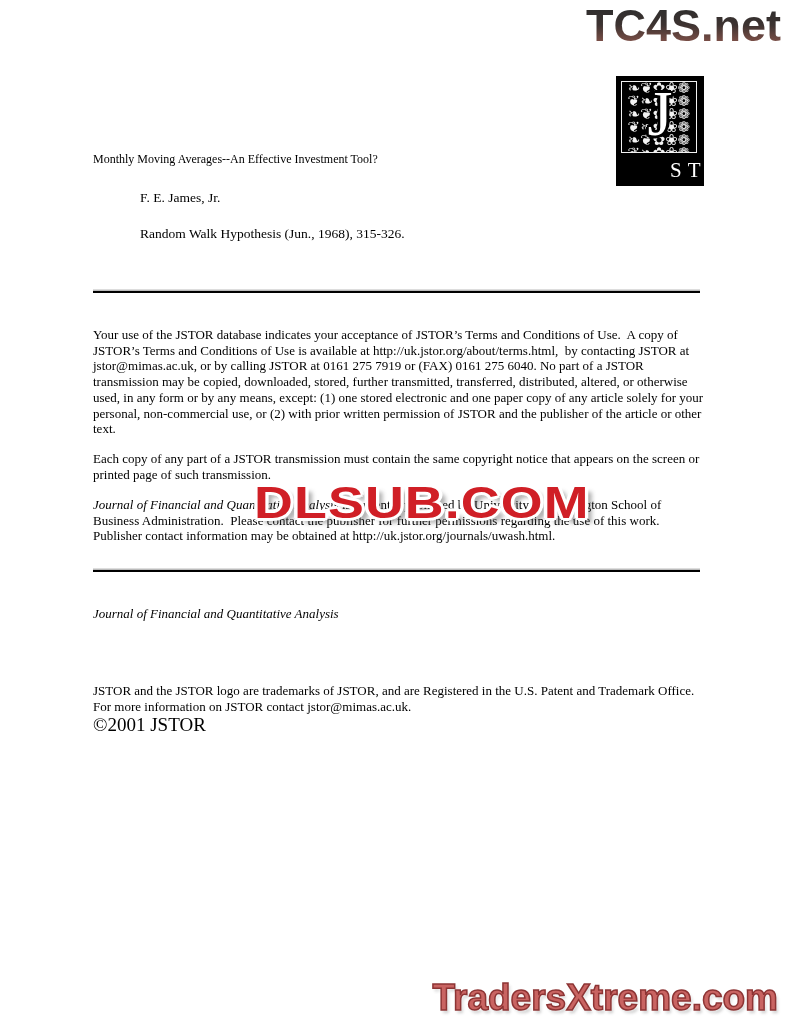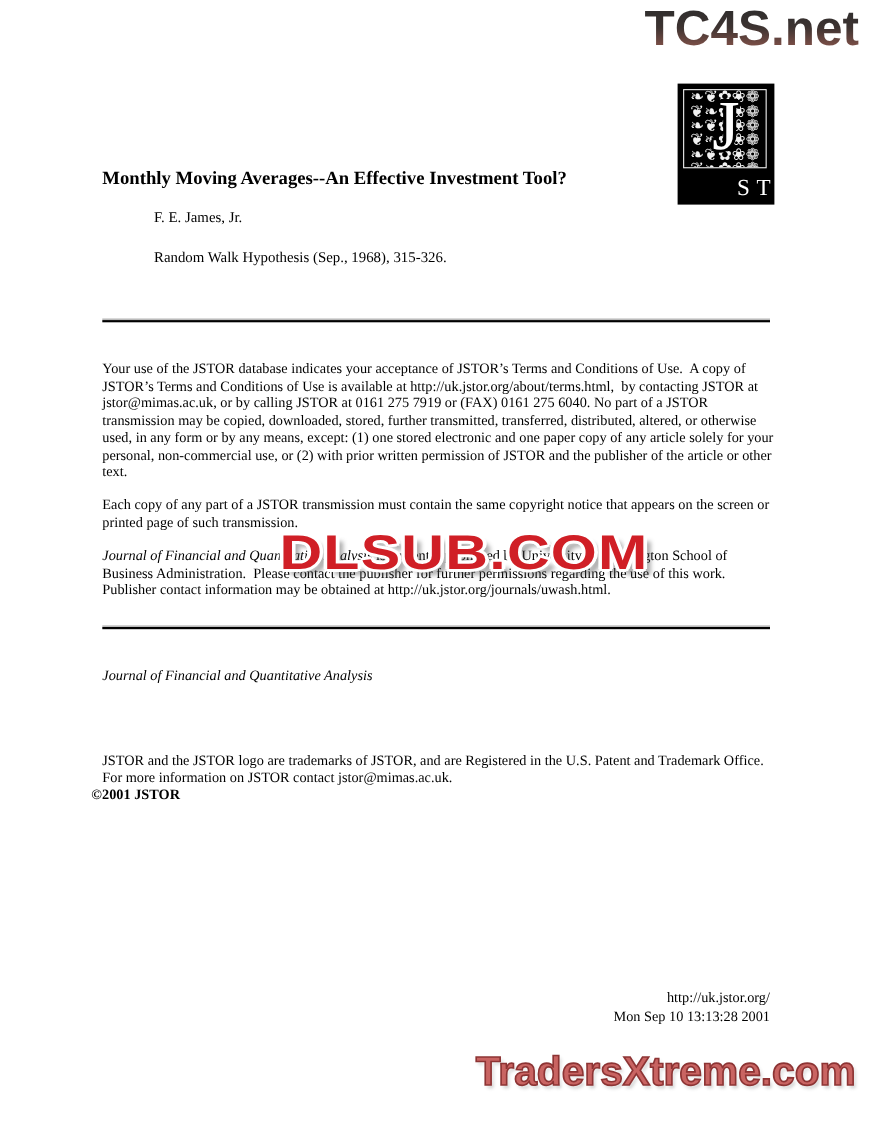--- a/index.html
+++ b/index.html
@@ -29,54 +29,54 @@
     position:absolute; left:0; right:0; top:0; text-align:center;
     font-family:"Liberation Serif", serif; font-size:64px; line-height:76px; color:#fff;
     text-shadow:3px 0 0 #000,-3px 0 0 #000,0 3px 0 #000,0 -3px 0 #000,
                 2px 2px 0 #000,-2px -2px 0 #000,2px -2px 0 #000,-2px 2px 0 #000;
   }
   .logo-stor {
     position:absolute; left:0; right:0; bottom:3px; text-align:right; color:#fff;
     font-family:"Liberation Serif", serif; font-size:21px; letter-spacing:6px; text-indent:6px;padding-left:48px;
   }
 
-  .title  { position:absolute; left:93px; top:152px; font-size:17px; font-weight:bold; }
+  .title  { position:absolute; left:93px; top:152px; font-size:12px; font-weight:normal; }
   .author { position:absolute; left:140px; top:190px; font-size:13.5px; }
   .citation { position:absolute; left:140px; top:226px; font-size:13.5px; line-height:16.5px; }
 
   .rule { position:absolute; left:93px; width:607px; height:0;
           border-top:2.5px solid #000; box-shadow:0 -1.5px 0 #bbb; }
   .rule1 { top:291px; } .rule2 { top:570px; }
 
   .para { position:absolute; left:93px; width:614px; font-size:13px; line-height:15.7px; white-space:pre-wrap; }
   .p1 { top:327px; }
   .p2 { top:451px; }
   .p3 { top:497px; }
 
   .pub { position:absolute; left:93px; top:606px; font-size:13px; line-height:16px; }
   .trademark { top:683px; }
-  .copy2001 { position:absolute; left:83px; top:714px; font-size:13px;font-weight:bold; }
+  .copy2001 { position:absolute; left:93px; top:714px; font-size:19px; }
 
   .footer { position:absolute; right:91px; top:899px; text-align:right; font-size:13px; line-height:16.5px; }
 
   
   .wm-dlsub {
     position:absolute; left:254px; top:481px;
     font-family:"Liberation Sans", sans-serif; font-weight:900;
     font-size:48px; line-height:48px; letter-spacing:1px; color:#d01f26;
     transform:scale(1.12,0.92); transform-origin:left top;
     text-shadow:
       -3px 0 0 #fff, 3px 0 0 #fff, 0 -3px 0 #fff, 0 3px 0 #fff,
       -2px -2px 0 #fff, 2px -2px 0 #fff, -2px 2px 0 #fff, 2px 2px 0 #fff,
       6px 6px 4px rgba(80,80,80,.45);
   }
 
   
   .wm-bottom {
-    position:absolute; right:13px; top:954px;
+    position:absolute; right:13px; top:978px;
     font-family:"Liberation Sans", sans-serif; font-weight:bold; font-size:37px; line-height:40px;
     color:#c96462; -webkit-text-stroke:1.5px #8d3434;
     text-shadow:0 0 4px #fff, 0 0 7px #fff, 2px 3px 3px rgba(60,60,60,.3);
   }
 
   i { font-style:italic; }
 </style>
 </head>
 <body>
 
@@ -88,21 +88,21 @@
     <div class="logo-pattern">❧❦✿❀❁❦❧✿❀❁❧❦✿❀❁❦❧✿❀❁❧❦✿❀❁❦❧✿❀❁❧❦✿❀❁❦❧✿❀</div>
     <div class="logo-j">J</div>
     <div class="logo-stor">STOR</div>
   </div>
 
   <div class="title">Monthly Moving Averages--An Effective Investment Tool?</div>
 
   <div class="author">F. E. James, Jr.</div>
 
   <div class="citation">
-    <div>Random Walk Hypothesis (Sep., 1968), 315-326.</div>
+    <div>Random Walk Hypothesis (Jun., 1968), 315-326.</div>
   </div>
 
   <div class="rule rule1"></div>
 
   <div class="para p1">Your use of the JSTOR database indicates your acceptance of JSTOR’s Terms and Conditions of Use.  A copy of JSTOR’s Terms and Conditions of Use is available at http://uk.jstor.org/about/terms.html,  by contacting JSTOR at jstor@mimas.ac.uk, or by calling JSTOR at 0161 275 7919 or (FAX) 0161 275 6040. No part of a JSTOR transmission may be copied, downloaded, stored, further transmitted, transferred, distributed, altered, or otherwise used, in any form or by any means, except: (1) one stored electronic and one paper copy of any article solely for your personal, non-commercial use, or (2) with prior written permission of JSTOR and the publisher of the article or other text.</div>
 
   <div class="para p3"><i>Journal of Financial and Quantitative Analysis</i><span> is currently published by University of Washington School of Business Administration.  Please contact the publisher for further permissions regarding the use of this work. Publisher contact information may be obtained at http://uk.jstor.org/journals/uwash.html.</span></div>
 
   <div class="para p2">Each copy of any part of a JSTOR transmission must contain the same copyright notice that appears on the screen or printed page of such transmission.</div>
 
@@ -111,20 +111,16 @@
   <div class="rule rule2"></div>
 
   <div class="pub">
     <div><i>Journal of Financial and Quantitative Analysis</i></div>
   </div>
 
   <div class="para pub trademark">JSTOR and the JSTOR logo are trademarks of JSTOR, and are Registered in the U.S. Patent and Trademark Office. For more information on JSTOR contact jstor@mimas.ac.uk.</div>
 
   <div class="copy2001">©2001 JSTOR</div>
 
-  <div class="footer">
-    <div>http://uk.jstor.org/</div>
-    <div>Mon Sep 10 13:13:28 2001</div>
-  </div>
 
   <div class="wm-bottom">TradersXtreme.com</div>
 
 </div>
 
 </body></html>

